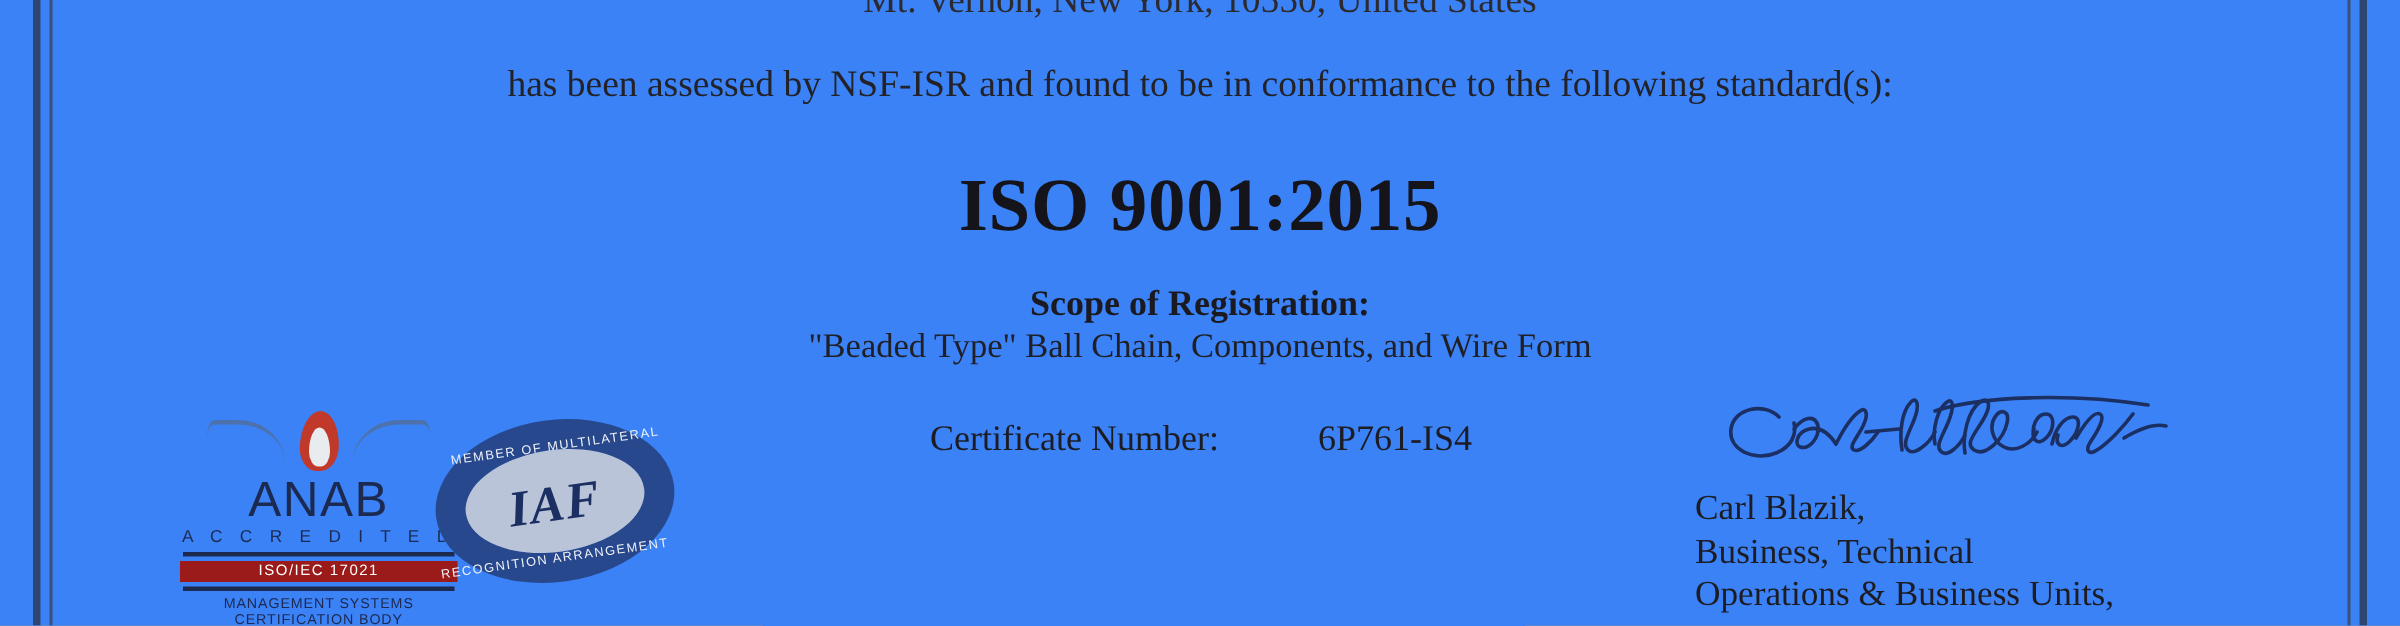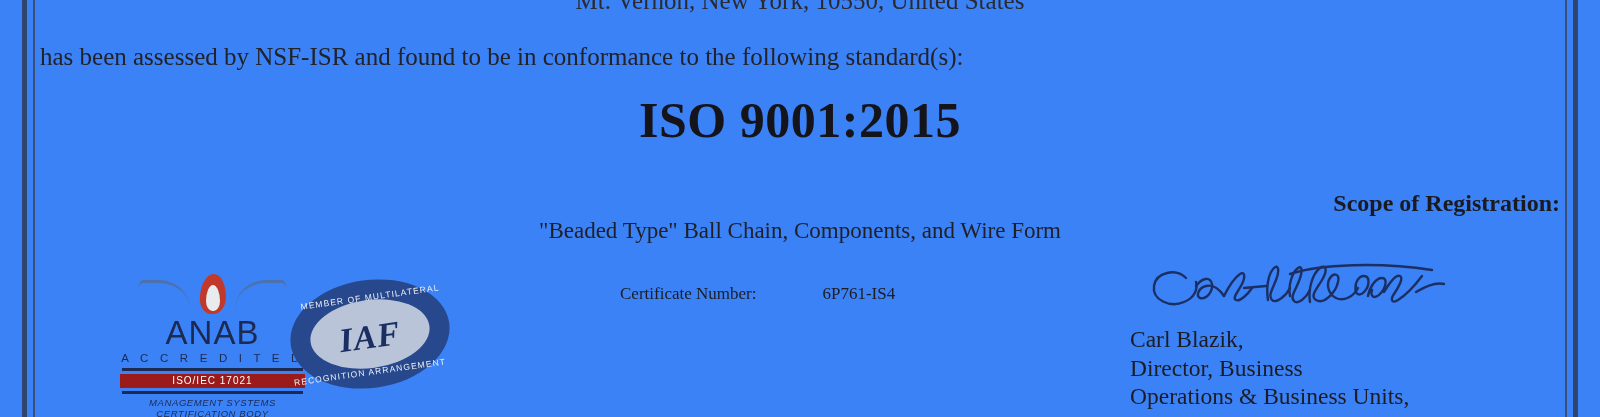--- a/index.html
+++ b/index.html
@@ -56,39 +56,39 @@
     left: 0; right: 0;
     text-align: center;
     font-size: 25px;
     line-height: 30px;
     color: #2a2a30;
   }
   .line-assessed {
     position: absolute;
     top: 43px;
     left: 0; right: 0;
-    text-align: left;
+    text-align: center;
     font-size: 25px;
     color: #222228;
   }
   .standard {
     position: absolute;
-    top: 91px;
+    top: 107px;
     left: 0; right: 0;
     text-align: center;
     font-size: 50px;
     font-weight: bold;
     letter-spacing: 0.5px;
     color: #14141a;
   }
   .scope-title {
     position: absolute;
     top: 190px;
     left: 0; right: 0;
-    text-align: right;
+    text-align: center;
     font-size: 24px;
     font-weight: bold;
     color: #1a1a20;
   }
   .scope-text {
     position: absolute;
     top: 218px;
     left: 0; right: 0;
     text-align: center;
     font-size: 23px;
@@ -179,21 +179,20 @@
     height: 3px;
     background: #1c2a52;
     margin: 3px 2px 3px 2px;
   }
   .anab-sub {
     font-family: "Liberation Sans", sans-serif;
     font-size: 9.5px;
     line-height: 11px;
     letter-spacing: .6px;
     color: #1c2a52;
-    font-style: italic;
   }
 
   .iaf {
     position: absolute;
     left: 205px;
     top: 18px;
     width: 160px;
     height: 108px;
   }
   .iaf-ellipse {
@@ -234,21 +233,21 @@
     transform: rotate(-8deg);
   }
   .iaf-arc-top { top: 12px; }
   .iaf-arc-bottom { bottom: 11px; }
 
   
   .details {
     position: absolute;
     left: 580px;
     top: 282px;
-    font-size: 17px;
+    font-size: 24px;
     line-height: 23.5px;
     color: #1c1c22;
   }
   .details table { border-collapse: collapse; }
   .details td { padding: 0 0 1px 0; vertical-align: top; white-space: nowrap; }
   .details td.label { padding-right: 66px; }
 
   
   .signature-block {
     position: absolute;
@@ -338,18 +337,18 @@
           <path d="M150 34 C148 24, 152 10, 158 6 C162 3, 163 9, 159 19 C155 29, 150 35, 154 39 C158 43, 166 36, 170 28"></path>
           <path d="M170 40 C168 28, 172 12, 180 6 C186 2, 188 8, 182 18 C176 28, 170 34, 176 38 C184 43, 196 30, 198 20 C200 12, 194 10, 190 16 C186 22, 188 32, 196 36 C204 40, 214 34, 218 26"></path>
           <path d="M216 30 C214 22, 218 14, 224 14 C230 14, 230 24, 224 30 C218 36, 214 30, 216 24"></path>
           <path d="M228 34 C230 24, 236 16, 242 16 C248 16, 246 26, 240 32 C234 38, 230 34, 232 28"></path>
           <path d="M244 30 C250 20, 256 12, 260 14 C264 16, 258 26, 254 32 C250 38, 252 42, 258 38 C266 33, 276 22, 282 14"></path>
           <path d="M150 12 C180 2, 240 0, 292 8"></path>
           <path d="M276 30 C286 24, 296 20, 304 22"></path>
         </g>
       </svg>
       <div class="sig-name">Carl Blazik,</div>
-      <div class="sig-name">Director, Business</div>
+      <div class="sig-name">Business, Technical</div>
       <div class="sig-name">Operations &amp; Business Units,</div>
     </div>
 
   </div>
 </div>
 
 </body></html>

